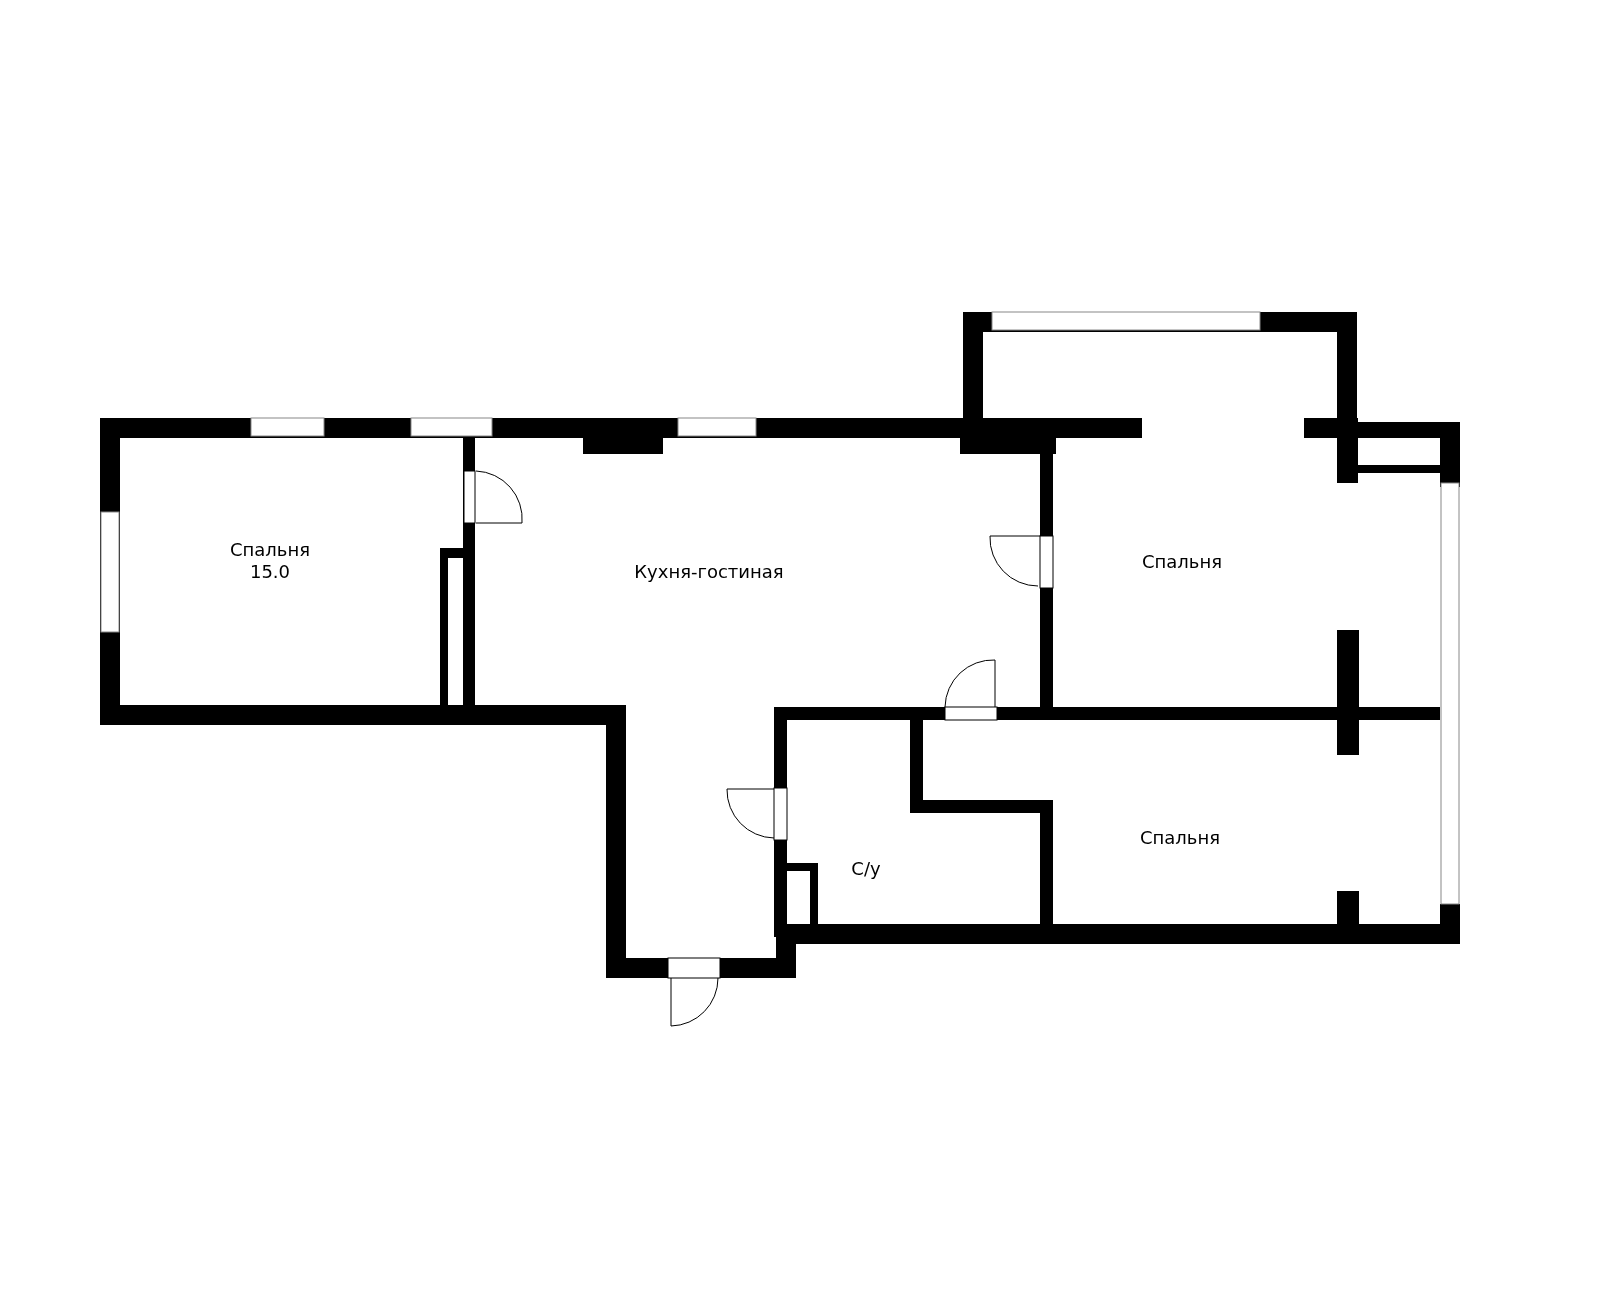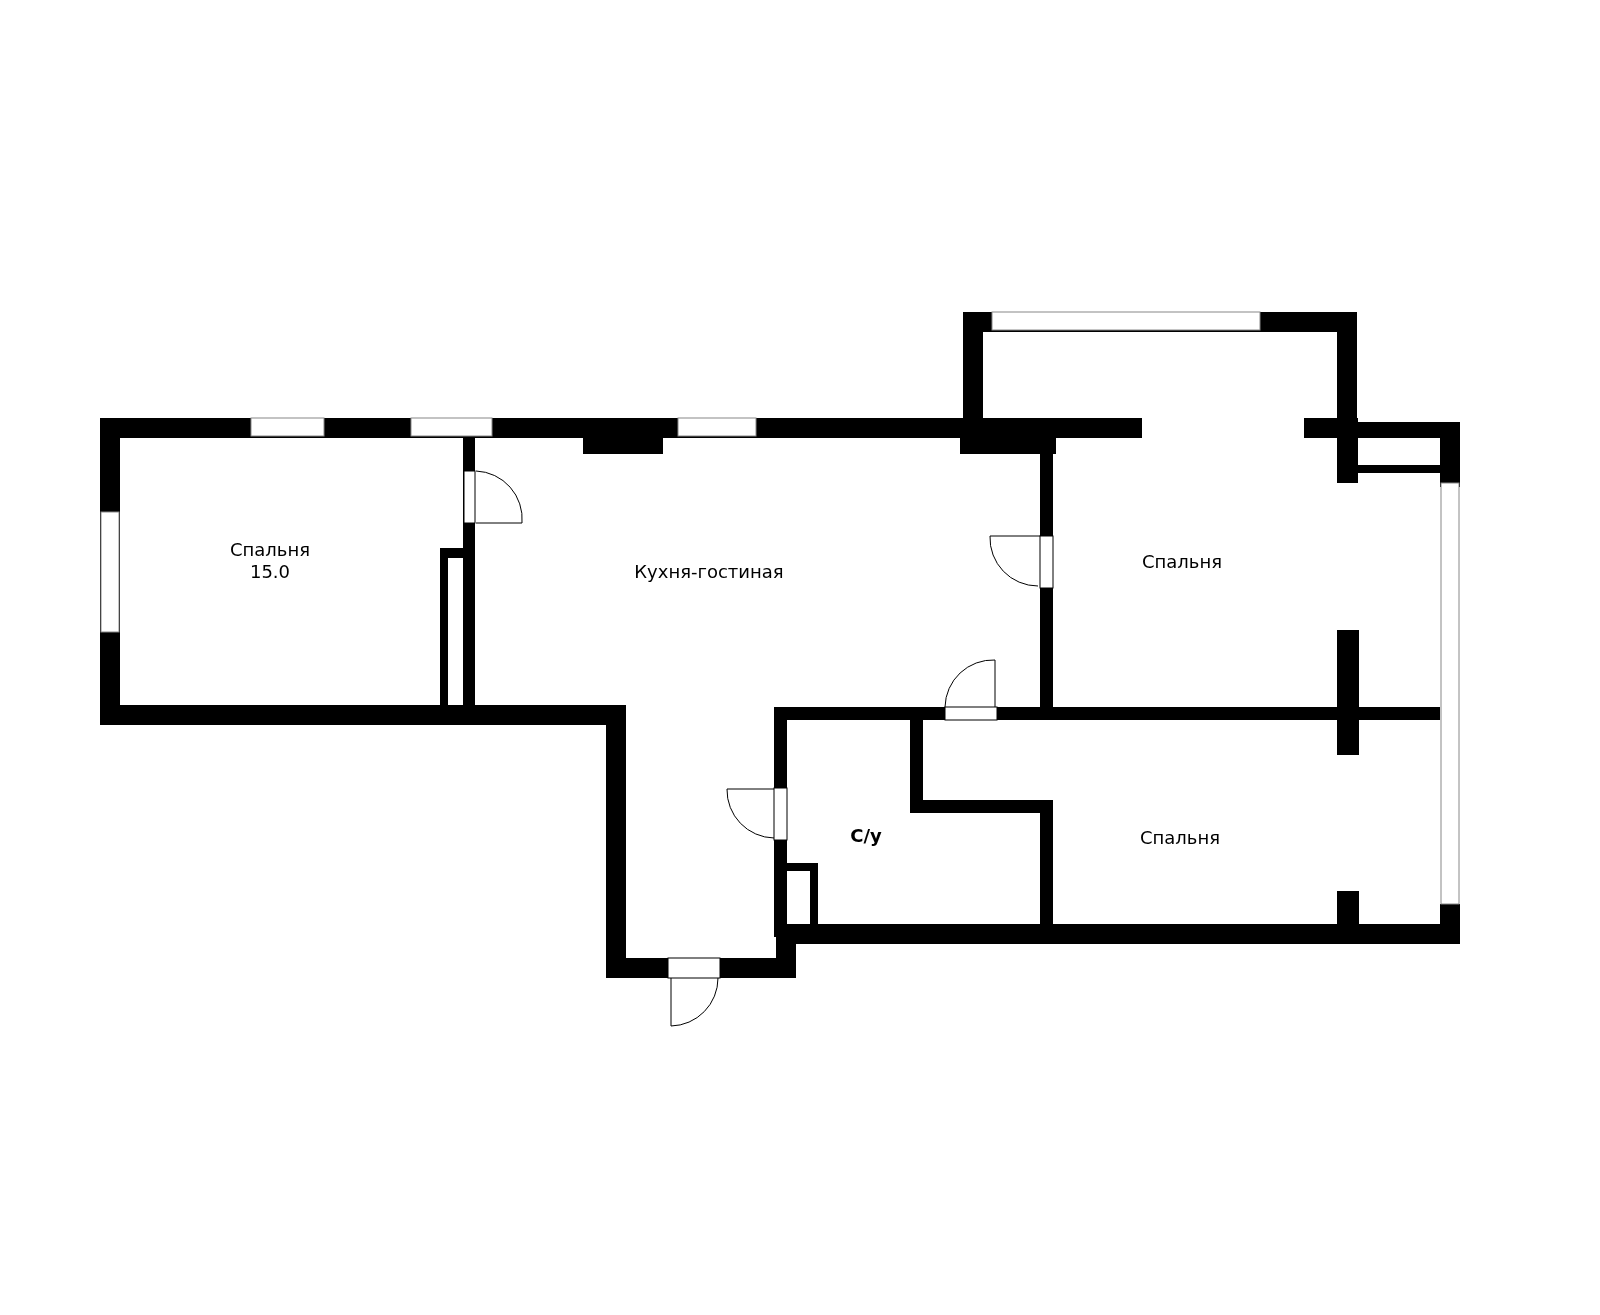--- a/index.html
+++ b/index.html
@@ -81,18 +81,18 @@
 <div class="room-label" style="left:270px;top:561px;">
   <div>Спальня</div>
   <div>15.0</div>
 </div>
 <div class="room-label" style="left:709px;top:572px;">
   <div>Кухня-гостиная</div>
 </div>
 <div class="room-label" style="left:1182px;top:562px;">
   <div>Спальня</div>
 </div>
-<div class="room-label" style="left:866px;top:836px;font-weight:bold;">
+<div class="room-label" style="left:866px;top:869px;">
   <div>С/у</div>
 </div>
 <div class="room-label" style="left:1180px;top:838px;">
   <div>Спальня</div>
 </div>
 
 </body></html>

